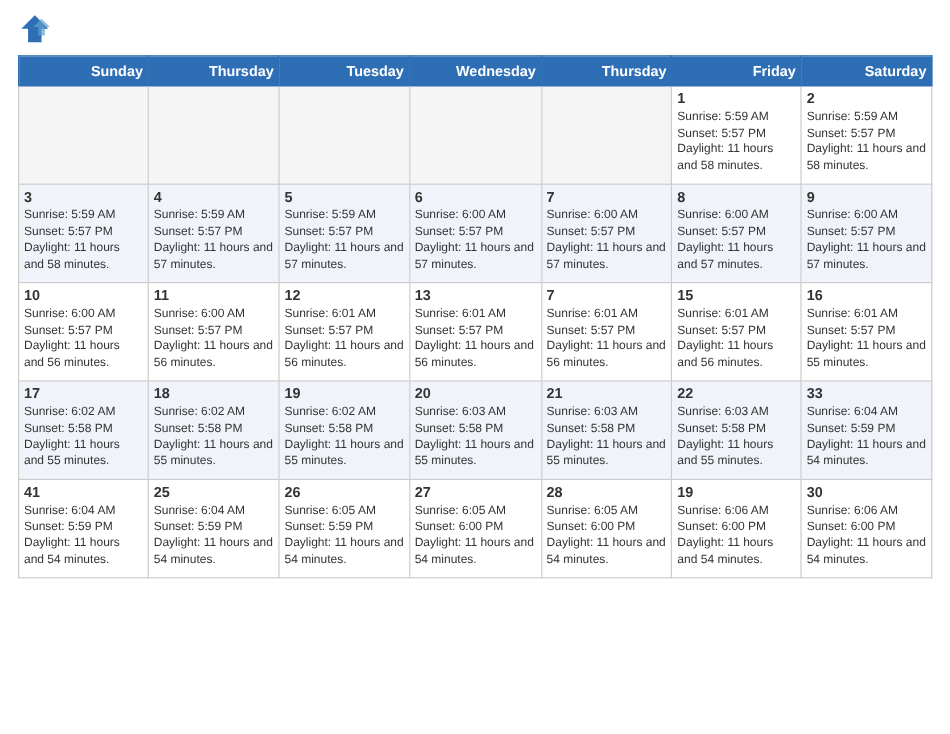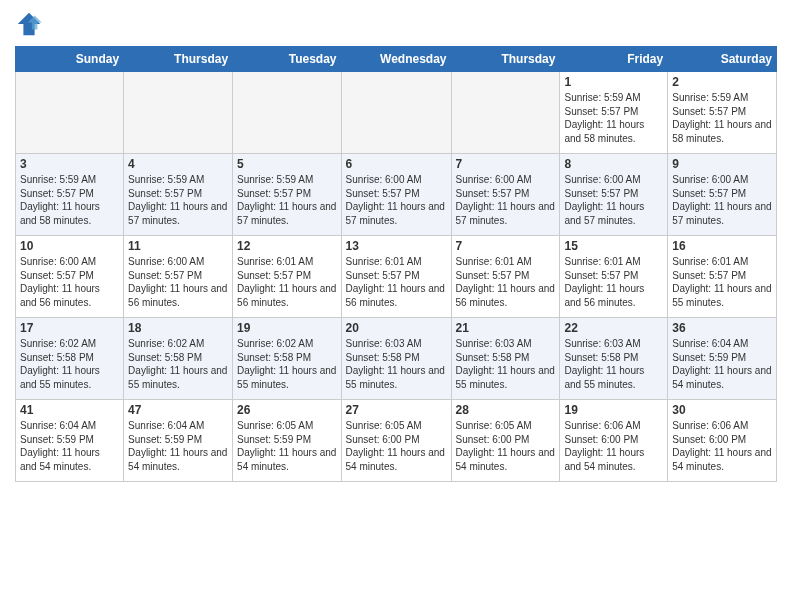--- a/index.html
+++ b/index.html
@@ -226,31 +226,31 @@
           </td>
           <td>
             <span class="day-number">21</span>
             <div class="day-info">Sunrise: 6:03 AM<br>Sunset: 5:58 PM<br>Daylight: 11 hours and 55 minutes.</div>
           </td>
           <td>
             <span class="day-number">22</span>
             <div class="day-info">Sunrise: 6:03 AM<br>Sunset: 5:58 PM<br>Daylight: 11 hours and 55 minutes.</div>
           </td>
           <td>
-            <span class="day-number">36</span>
+            <span class="day-number">33</span>
             <div class="day-info">Sunrise: 6:04 AM<br>Sunset: 5:59 PM<br>Daylight: 11 hours and 54 minutes.</div>
           </td>
         </tr>
         <tr>
           <td>
             <span class="day-number">41</span>
             <div class="day-info">Sunrise: 6:04 AM<br>Sunset: 5:59 PM<br>Daylight: 11 hours and 54 minutes.</div>
           </td>
           <td>
-            <span class="day-number">47</span>
+            <span class="day-number">25</span>
             <div class="day-info">Sunrise: 6:04 AM<br>Sunset: 5:59 PM<br>Daylight: 11 hours and 54 minutes.</div>
           </td>
           <td>
             <span class="day-number">26</span>
             <div class="day-info">Sunrise: 6:05 AM<br>Sunset: 5:59 PM<br>Daylight: 11 hours and 54 minutes.</div>
           </td>
           <td>
             <span class="day-number">27</span>
             <div class="day-info">Sunrise: 6:05 AM<br>Sunset: 6:00 PM<br>Daylight: 11 hours and 54 minutes.</div>
           </td>

